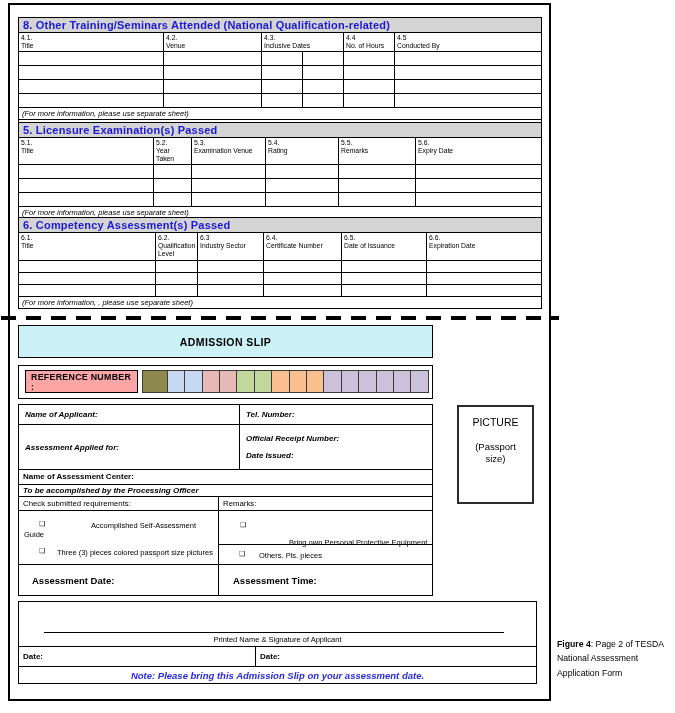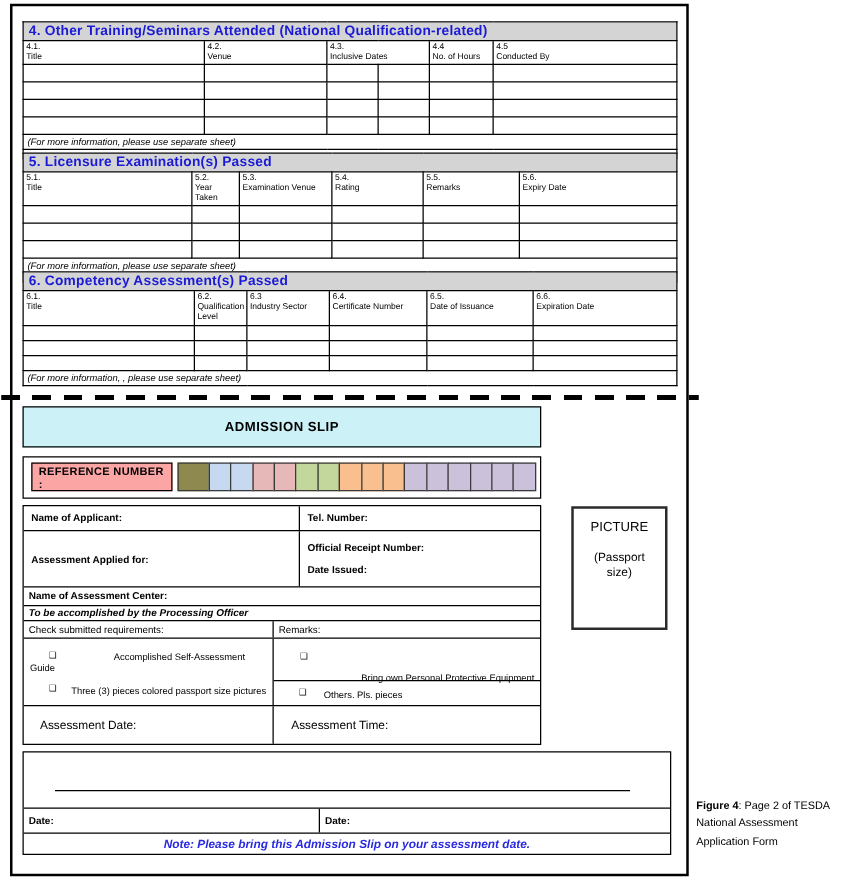--- a/index.html
+++ b/index.html
@@ -35,30 +35,30 @@
   .ref-cell.first { flex:1.45; margin-left:0; }
 
   .adm-table { position:absolute; left:18px; top:404px; width:415px; border:1px solid #000; box-sizing:border-box; background:#fff; }
   .arow { display:flex; border-bottom:1px solid #000; box-sizing:border-box; position:relative; }
   .r1 { height:20px; } .r2 { height:45px; } .r3 { height:12px; } .r4 { height:15px; }
   .r5 { height:14px; } .r6 { height:54px; } .r7 { height:30px; border-bottom:none; }
   .acell { box-sizing:border-box; position:relative; }
   .cl-a { width:221px; border-right:1px solid #000; } .cr-a { flex:1; }
   .cl-b { width:200px; border-right:1px solid #000; } .cr-b { flex:1; display:flex; flex-direction:column; }
   .vcenter { display:flex; align-items:center; padding-left:6px; }
-  .b8 { font-weight:bold; font-size:8px; }
+  .b8 { font-weight:bold; font-size:8px;font-style:italic; }
   .lbl75 { font-size:7.8px; padding:2px 4px; }
   .r3 .full { font-weight:bold; font-style:italic; font-size:8px; padding:1px 4px; }
   .r4 .full { font-weight:bold; font-size:8px; padding:2px 4px; }
   .abs { position:absolute; white-space:nowrap; }
   .chk { font-size:7px; }
   .chktext { font-size:7.5px; }
   .sub1 { height:34px; border-bottom:1px solid #000; position:relative; box-sizing:border-box; }
   .sub2 { flex:1; position:relative; }
-  .r7 .acell { display:flex; align-items:center; font-size:9.5px; }
+  .r7 .acell { display:flex; align-items:center; font-size:9.5px;font-weight:bold; }
   .r7 .cl-b { padding-left:13px; } .r7 .cr-b { padding-left:14px; flex-direction:row; }
 
   .picture-box { position:absolute; left:457px; top:405px; width:77px; height:99px; border:2px solid #2b2b2b;
     box-sizing:border-box; text-align:center; padding-top:9px; }
   .picture-title { font-size:10.5px; }
   .picture-sub { font-size:9.5px; margin-top:13px; line-height:1.25; padding:0 6px; }
 
   
   .sig-box { position:absolute; left:18px; top:601px; width:519px; height:83px; border:1px solid #000; box-sizing:border-box; background:#fff; }
   .sig-top { height:44px; display:flex; box-sizing:border-box; }
@@ -85,21 +85,21 @@
   <colgroup>
       <col style="width:145px">
       <col style="width:98px">
       <col style="width:41px">
       <col style="width:41px">
       <col style="width:51px">
       <col style="width:147px">
     </colgroup>
   <tbody>
       <tr style="height:13px">
-        <td colspan="6" class="title-cell">4. Other Training/Seminars Attended (National Qualification-related)</td>
+        <td colspan="6" class="title-cell">8. Other Training/Seminars Attended (National Qualification-related)</td>
       </tr>
   <tr style="height:19px" class="colhead">
     <td>
           <div class="ch">
             <span>4.1.</span>
             <span>Title</span>
           </div>
         </td>
     <td>
           <div class="ch">
@@ -409,20 +409,21 @@
 
 <div class="picture-box">
   <div class="picture-title">PICTURE</div>
   <div class="picture-sub">(Passport size)</div>
 </div>
 
 <div class="sig-box">
   <div class="sig-top">
     <div class="sig-half-r">
       <div class="sig-line" style="left:25px; right:32px;"></div>
+      <div class="sig-label">Printed Name &amp; Signature of Applicant</div>
     </div>
   </div>
   <div class="sig-date">
     <div class="sig-date-l dcell">Date:</div>
     <div class="sig-date-r dcell">Date:</div>
   </div>
   <div class="sig-note">Note: Please bring this Admission Slip on your assessment date.</div>
 </div>
 
 <div class="caption">

